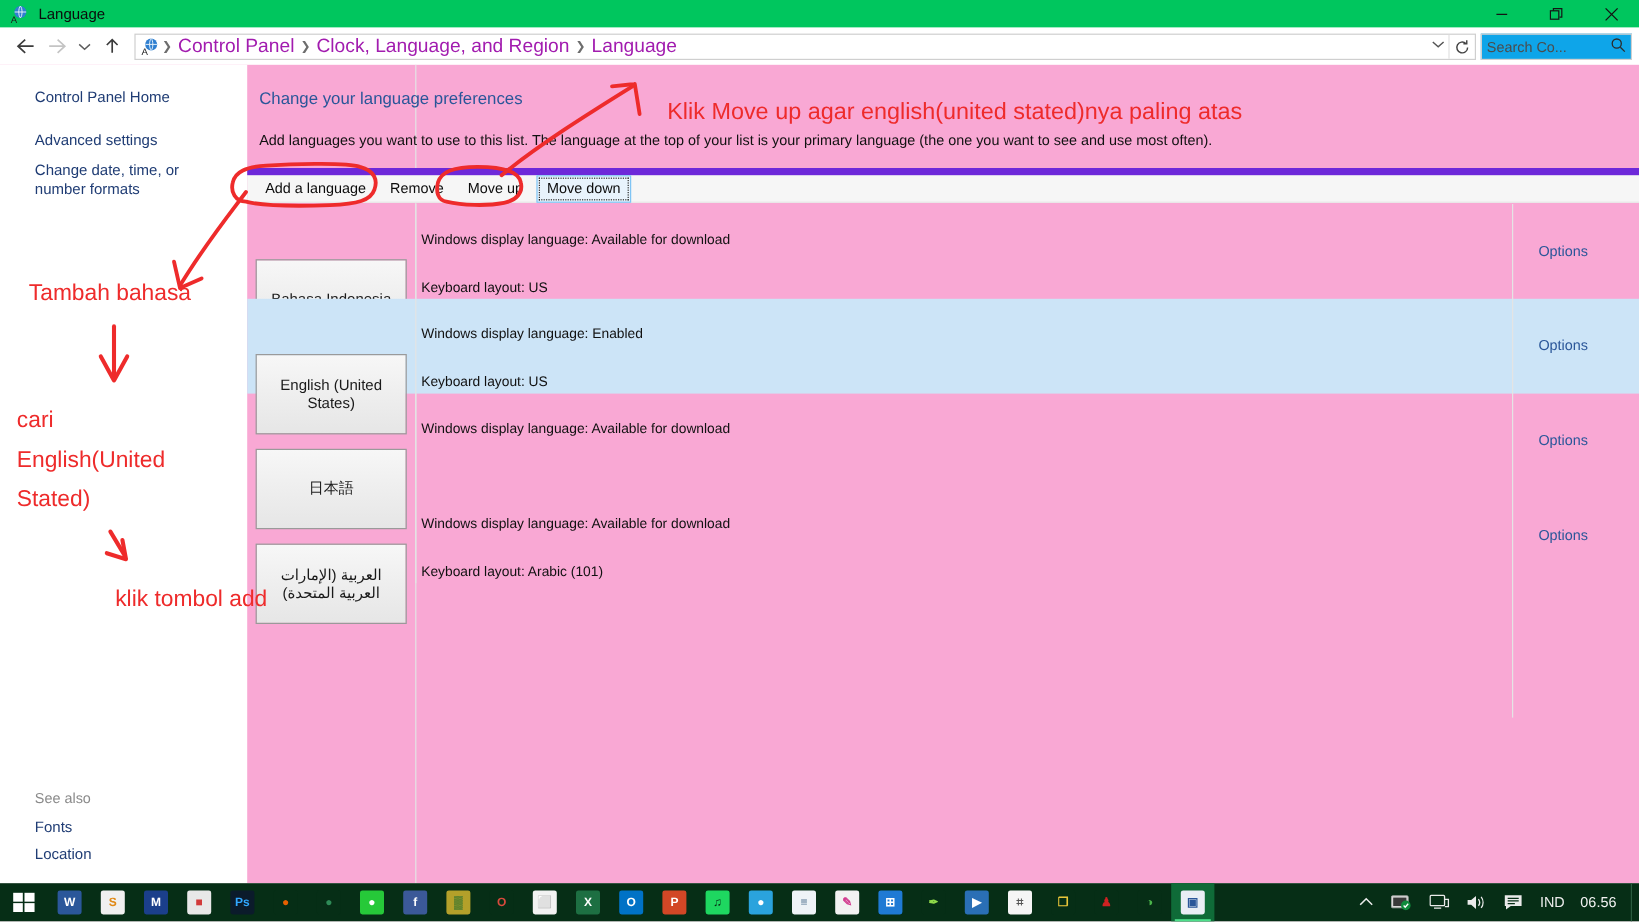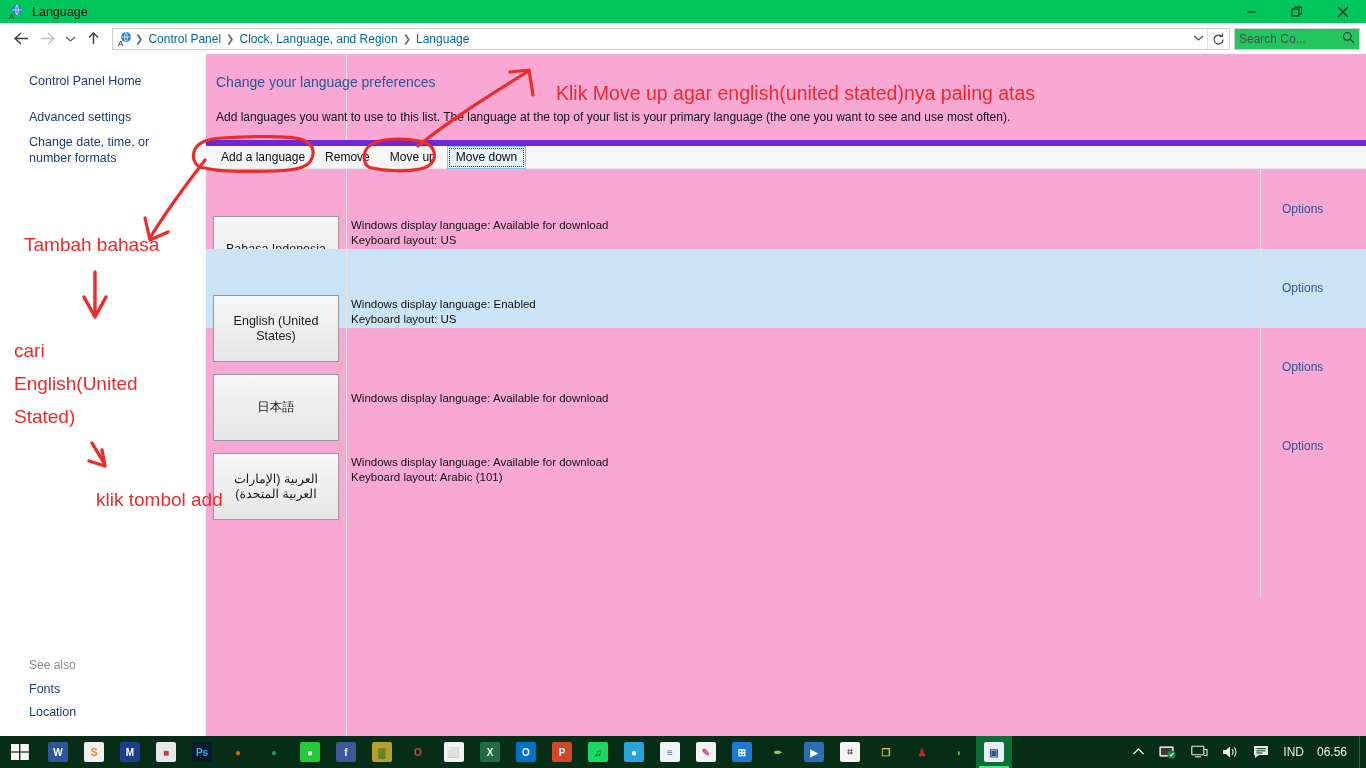--- a/index.html
+++ b/index.html
@@ -42,30 +42,30 @@
   .nav-arrow.recent { font-size: 11px; color: #5c5c5c; width: 20px; }
   .nav-arrow.up { color: #3b3b3b; }
 
   .addressbar {
     flex: 1; height: 22px; margin-left: 6px; margin-right: 0;
     border: 1px solid #cfcfcf; background: #fff;
     display: flex; align-items: center; padding-left: 4px;
     font-size: 12px; color: #1c1c1c;
   }
   .crumb-icon { width: 16px; height: 16px; position: relative; margin-right: 2px; }
-  .crumb { padding: 0 5px; color: #0369a1; font-size: 12px; white-space: nowrap; }
+  .crumb { padding: 0 5px; color: #a21caf; font-size: 16px; white-space: nowrap; }
   .crumb-sep { color: #6d6d6d; font-size: 10px; }
   .addr-right { margin-left: auto; display: flex; align-items: center; height: 20px; }
   .addr-chevron { width: 18px; text-align: center; color: #555; font-size: 10px; }
   .addr-refresh {
     width: 22px; text-align: center; color: #444; font-size: 13px;
     border-left: 1px solid #e2e2e2; height: 20px; line-height: 20px;
   }
   .searchbox {
-    width: 126px; height: 22px; border: 1px solid #cfcfcf; background: #22c55e;
+    width: 126px; height: 22px; border: 1px solid #cfcfcf; background: #0ea5e9;
     margin-left: 4px; margin-right: 6px;
     display: flex; align-items: center; padding: 0 4px;
     font-size: 12px; color: #4c4c4c;
   }
   .searchbox .sicon { margin-left: auto; font-size: 12px; color: #2b2b2b; }
 
   
   .content {
     position: absolute; left: 0; top: 54px; width: 1366px; height: 682px;
     background: #f9a8d4;
@@ -129,21 +129,21 @@
     border: 1px solid #9a9a9a;
     background: linear-gradient(to bottom, #f7f7f7 0%, #efefef 45%, #e6e6e6 100%);
     display: flex; align-items: center; justify-content: center; text-align: center;
     font-size: 12.5px; color: #1a1a1a; padding: 0 6px; line-height: 15px;
   }
   .lang-tile.rtl { direction: rtl; font-size: 12.5px; }
   .lang-info {
     flex: 1; display: flex; flex-direction: column; justify-content: center;
     padding-left: 5px; font-size: 11.5px; color: #111; line-height: 15px;
   }
-  .lang-info.offset-top { justify-content: flex-end; padding-top: 5px; }
+  .lang-info.offset-top { justify-content: space-between; padding-top: 23px; }
   .lang-sep {
     position: absolute; left: 140px; top: 0; width: 1px; height: 79px; background: #e4e4e4;
   }
   .lang-options {
     width: 106px; display: flex; align-items: center; padding-left: 22px;
     font-size: 12px; color: #2a5699;
   }
   .divider-right {
     position: absolute; left: 1054px; top: 0; width: 1px; height: 428px; background: #e4e4e4;
   }

